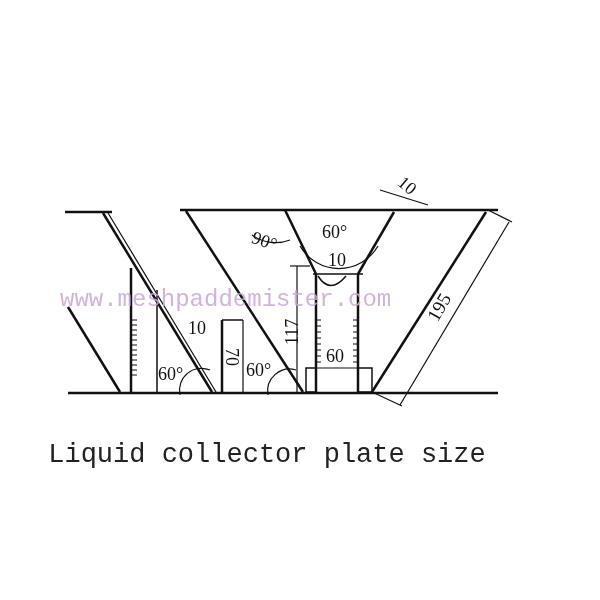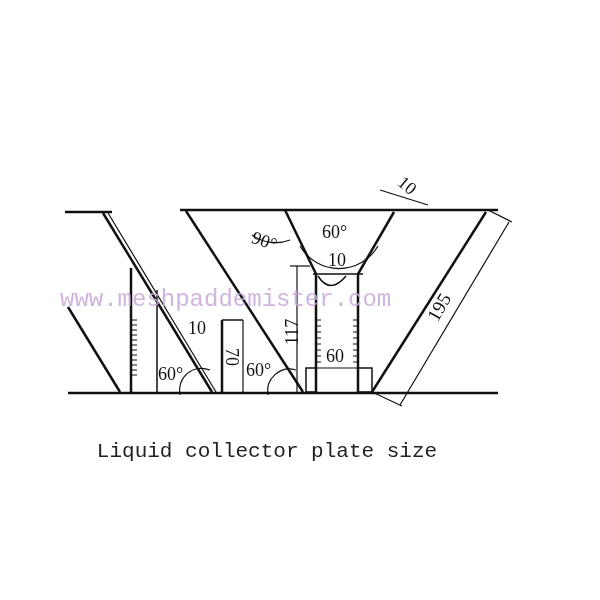--- a/index.html
+++ b/index.html
@@ -1,21 +1,21 @@
 <!DOCTYPE html>
 <html><head>
 <meta charset="utf-8">
 <style>
   html, body { margin:0; padding:0; background:#ffffff; }
   body { width:600px; height:600px; position:relative; overflow:hidden; }
   svg { position:absolute; left:0; top:0; }
   .lbl { font-family:"Liberation Serif","DejaVu Serif",serif; fill:#111; }
   .wm { font-family:"Liberation Mono","DejaVu Sans Mono",monospace; fill:#c8a8d8; opacity:0.85; }
   .cap { position:absolute; left:0; width:534px; top:440px; text-align:center;
-         font-family:"Liberation Mono","DejaVu Sans Mono",monospace; font-size:21px; color:#222; }
+         font-family:"Liberation Mono","DejaVu Sans Mono",monospace; font-size:27px; color:#222; }
 </style>
 </head>
 <body>
 
 <svg width="600" height="600" viewBox="0 0 600 600">
   <g stroke="#111" stroke-width="2.5" fill="none">
 
     <line x1="68" y1="393" x2="498" y2="393"></line>
 
     <line x1="65" y1="212" x2="112" y2="212"></line>

